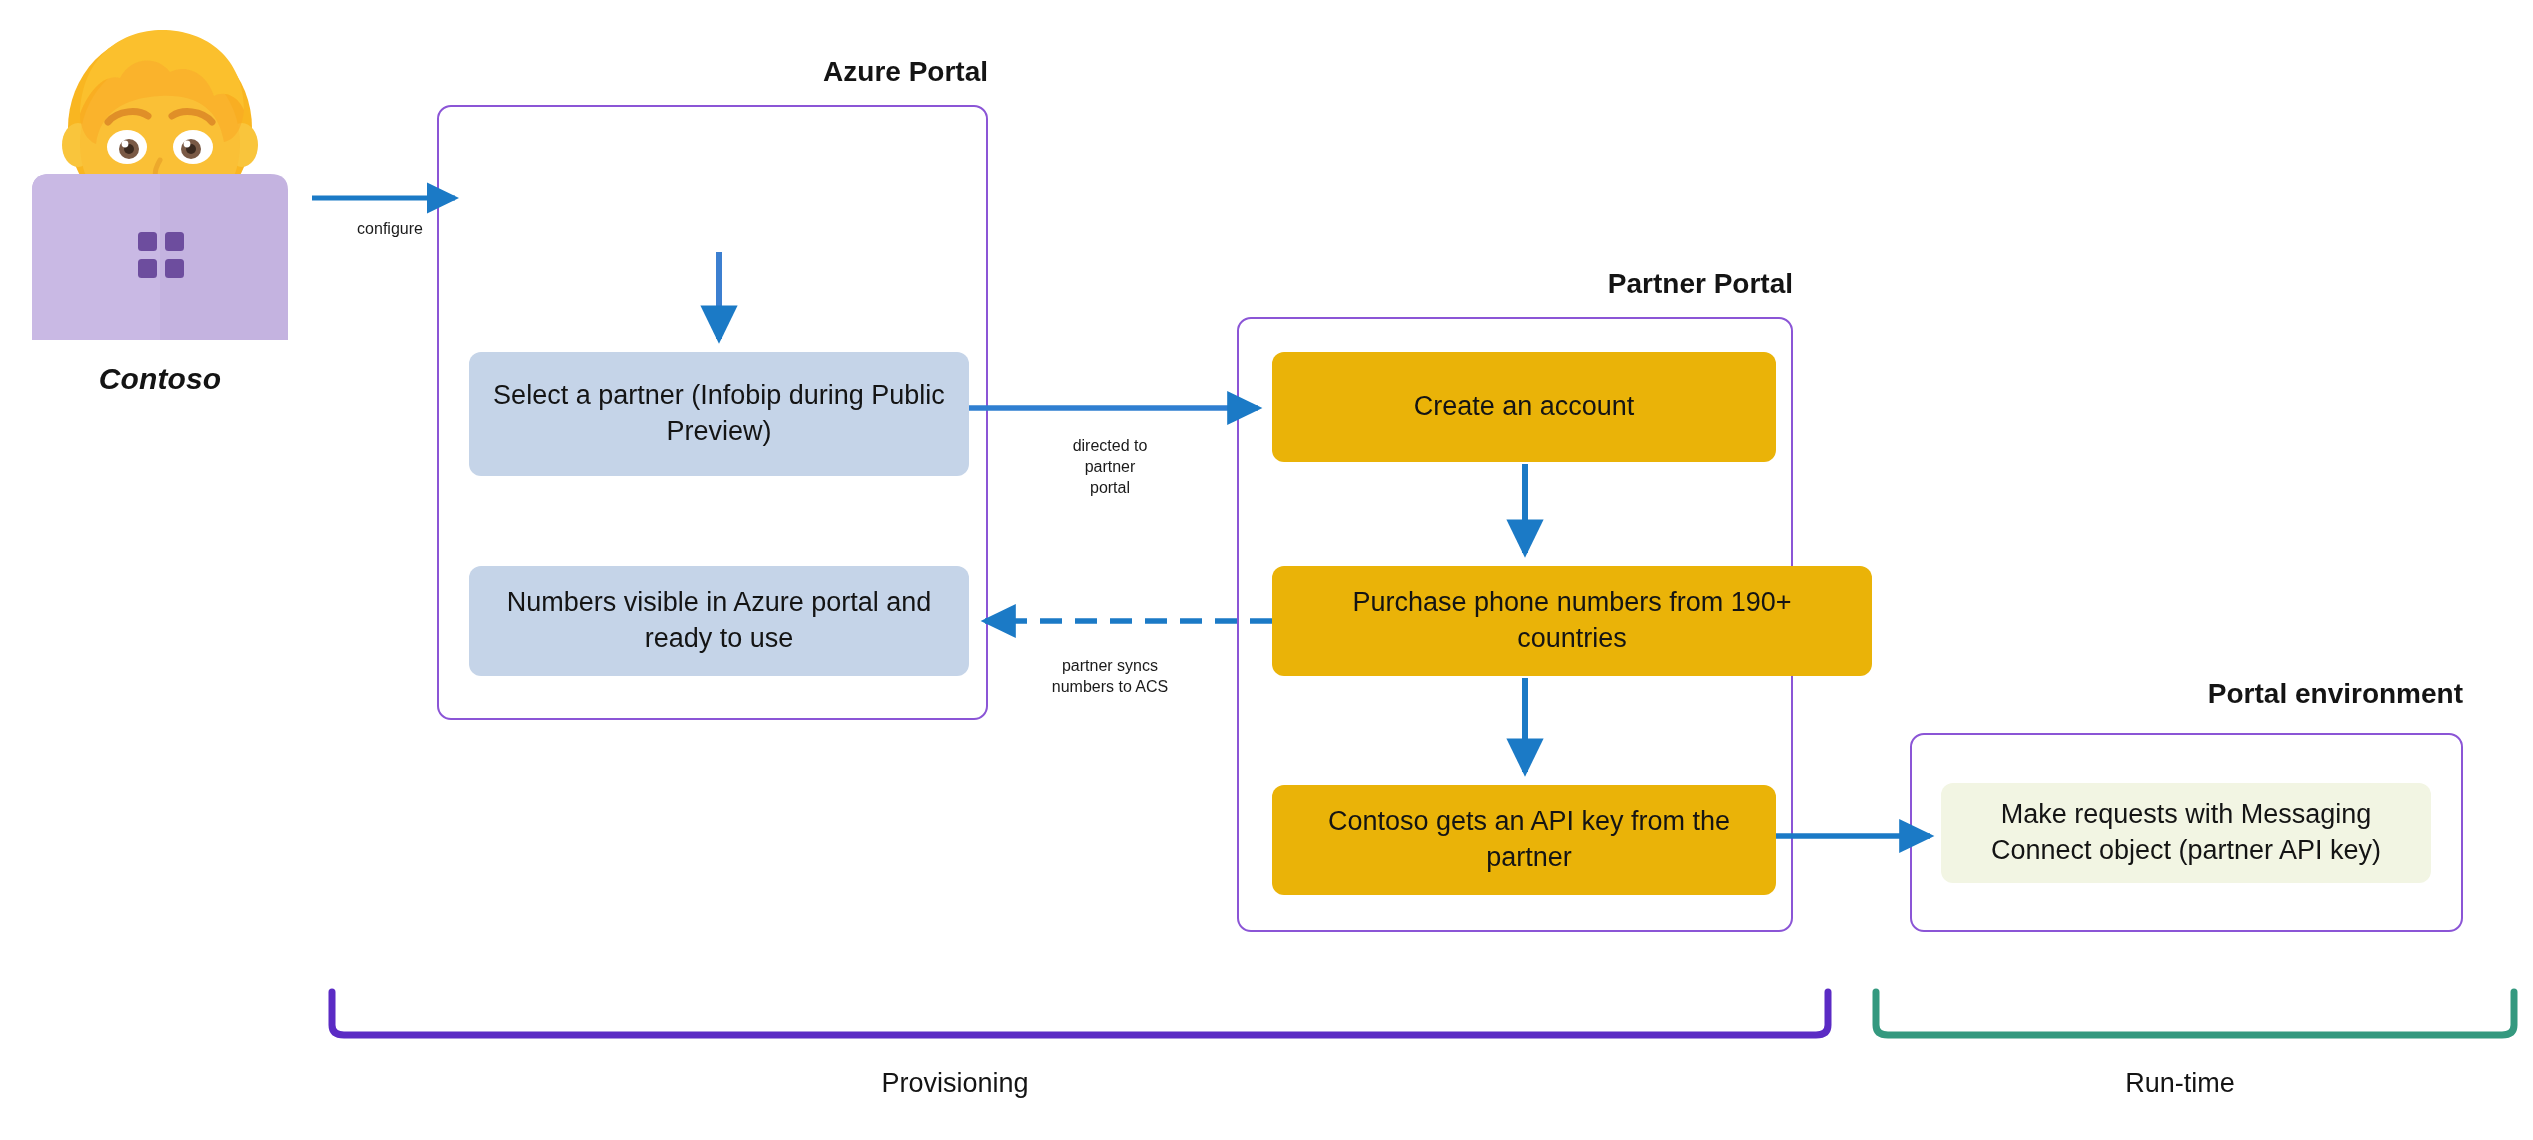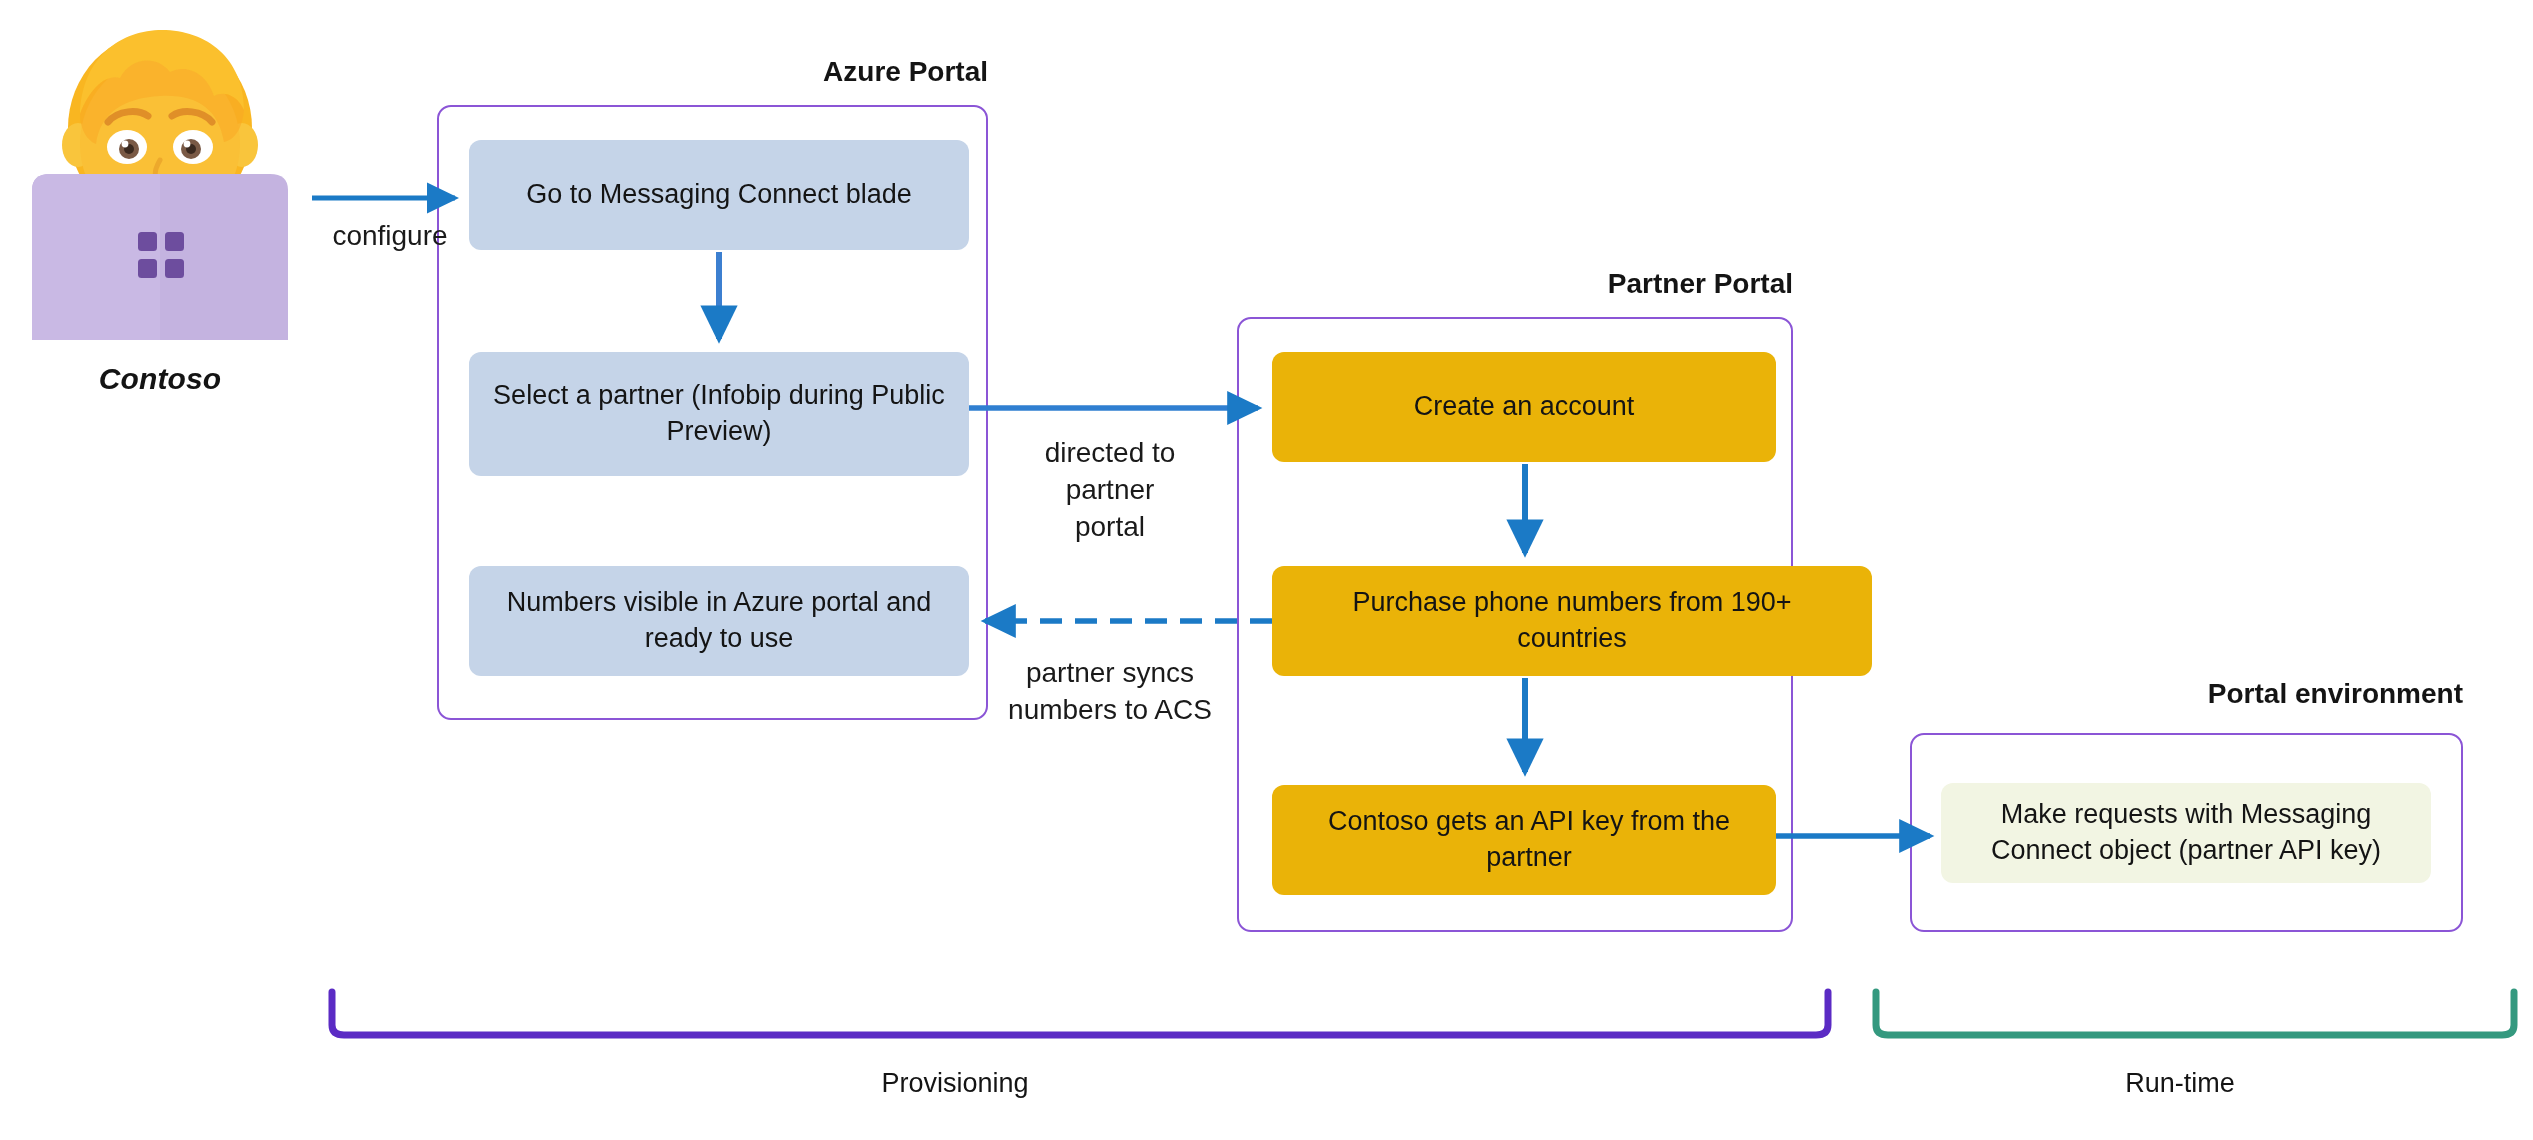--- a/index.html
+++ b/index.html
@@ -80,21 +80,21 @@
     z-index: 3;
   }
   .step.blue   { background: #c5d4e8; }
   .step.purple { background: #eab308; }
   .step.cream  { background: #f2f5e3; }
 
   
   .edge-label {
     position: absolute;
     text-align: center;
-    font-size: 28px;
+    font-size: 16px;
     line-height: 1.32;
     color: #1a1a1a;
     z-index: 6;
     white-space: pre-line;
   }
 
   
   .phase-label {
     position: absolute;
     text-align: center;
@@ -160,23 +160,20 @@
   </div>
 
   <div class="group-title" style="left:437px; top:56px; width:551px;">Azure Portal</div>
   <div class="group-title" style="left:1237px; top:268px; width:556px;">Partner Portal</div>
   <div class="group-title" style="left:1910px; top:678px; width:553px;">Portal environment</div>
 
   <div class="group" style="left:437px; top:105px; width:551px; height:615px;"></div>
   <div class="group" style="left:1237px; top:317px; width:556px; height:615px;"></div>
   <div class="group" style="left:1910px; top:733px; width:553px; height:199px;"></div>
 
-  <div class="step blue" style="left:469px; top:140px; width:500px; height:110px;">
-    <span>Go to Messaging Connect blade</span>
-  </div>
   <div class="step blue" style="left:469px; top:352px; width:500px; height:124px;">
     <span>Select a partner (Infobip during Public Preview)</span>
   </div>
   <div class="step blue" style="left:469px; top:566px; width:500px; height:110px;">
     <span>Numbers visible in Azure portal and ready to use</span>
   </div>
 
   <div class="step purple" style="left:1272px; top:352px; width:504px; height:110px;">
     <span>Create an account</span>
   </div>

